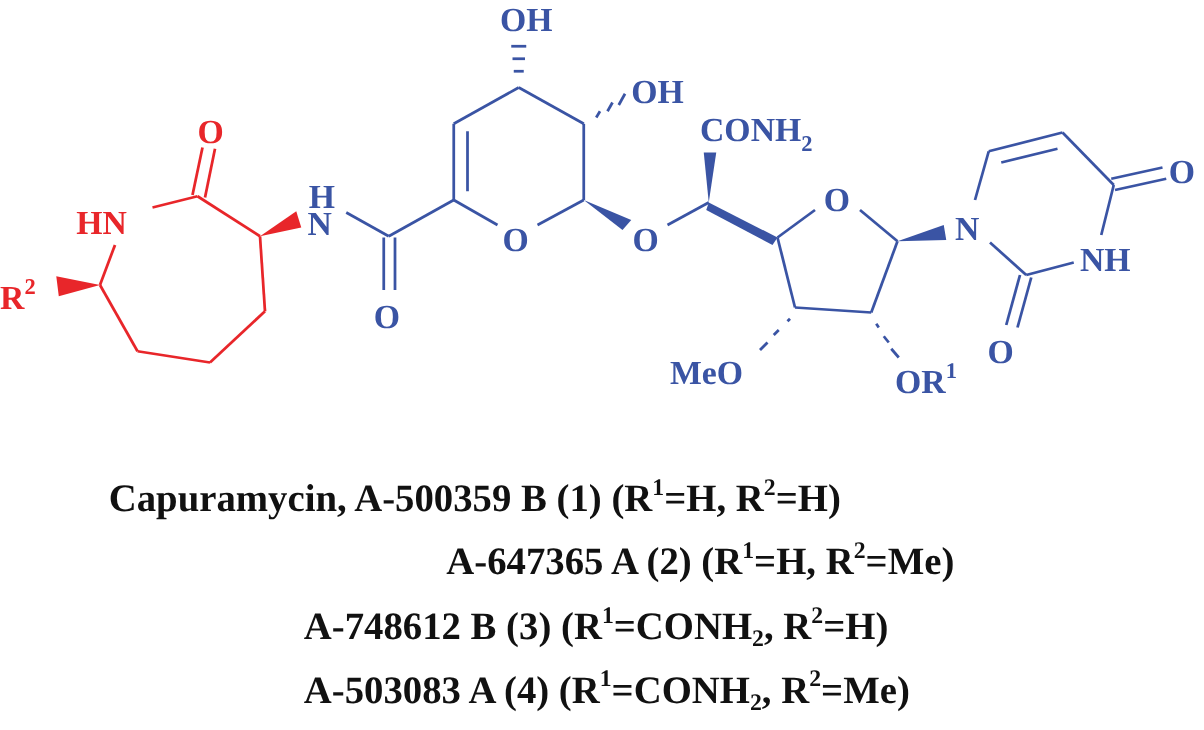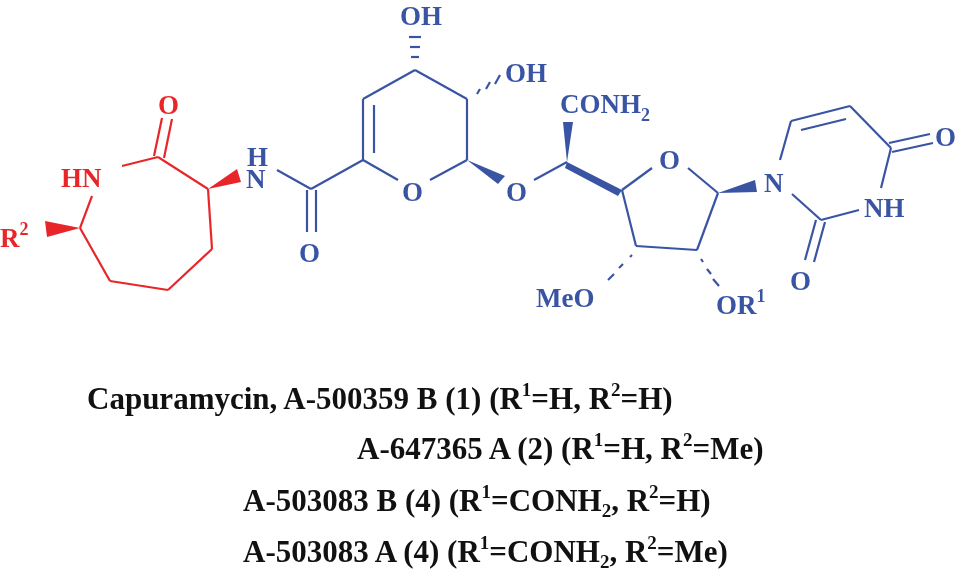--- a/index.html
+++ b/index.html
@@ -122,17 +122,17 @@
   <text class="atom blue" x="790" y="290">O</text>
 </svg>
 
 <div class="caption" style="left:87px; top:381px;">
   <span>Capuramycin, A-500359 B (1) (R</span><sup>1</sup><span>=H, R</span><sup>2</sup><span>=H)</span>
 </div>
 <div class="caption" style="left:357px; top:431px;">
   <span>A-647365 A (2) (R</span><sup>1</sup><span>=H, R</span><sup>2</sup><span>=Me)</span>
 </div>
 <div class="caption" style="left:243px; top:483px;">
-  <span>A-503083 B (4) (R</span><sup>1</sup><span>=CONH</span><sub>2</sub><span>, R</span><sup>2</sup><span>=H)</span>
+  <span>A-748612 B (3) (R</span><sup>1</sup><span>=CONH</span><sub>2</sub><span>, R</span><sup>2</sup><span>=H)</span>
 </div>
 <div class="caption" style="left:243px; top:534px;">
   <span>A-503083 A (4) (R</span><sup>1</sup><span>=CONH</span><sub>2</sub><span>, R</span><sup>2</sup><span>=Me)</span>
 </div>
 
 </body></html>

